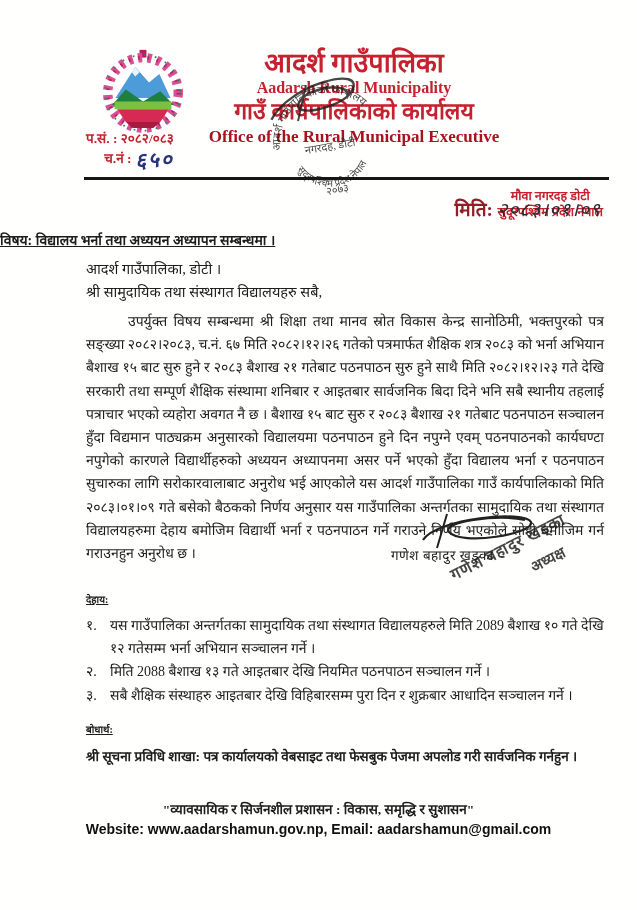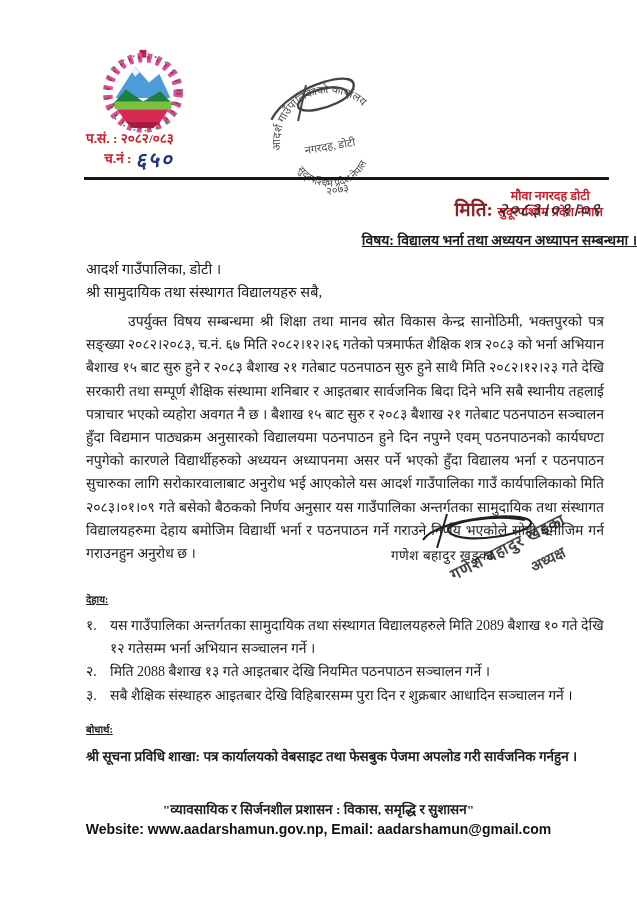--- a/index.html
+++ b/index.html
@@ -30,21 +30,21 @@
   .ref-right { position:absolute; right:34px; top:146px; text-align:center;margin-top:42px; }
   .ref-right div { font-size:12.5px; font-weight:700; color:#c6212f; line-height:16px; }
 
   .rule { position:absolute; left:84px; right:28px; top:177px; border-top:3px solid #161616; }
 
   .date-row { position:absolute; right:36px; top:196px; font-size:19px;text-align:right; }
   .date-label { color:#8f1f28; font-weight:700; }
   .date-value { color:#2a2a33; font-style:italic; letter-spacing:1px; }
 
   
-  .subject { position:absolute; left:0; right:0; top:230px; text-align:right; }
+  .subject { position:absolute; left:0; right:12px; top:230px; text-align:left; }
   .subject span { font-size:14px; font-weight:700; text-decoration:underline; }
   .salutation { position:absolute; left:86px; top:258px; font-size:14.5px; line-height:23px; }
 
   
   .body-par {
     position:absolute; left:86px; right:33px; top:310px;
     font-size:14px; line-height:23.2px; text-align:justify; text-indent:42px;
   }
 
   
@@ -90,20 +90,26 @@
       <circle cx="50" cy="54" r="33" fill="#ffffff"></circle>
       <polygon points="18,60 41,24 57,42 69,32 82,60" fill="#4d9bd8"></polygon>
       <polygon points="37,30 41,24 46,30 41,35" fill="#eaf4fc"></polygon>
       <polygon points="14,68 30,50 50,64 70,52 86,68" fill="#1e7f3e"></polygon>
       <rect x="17" y="64" width="66" height="9" fill="#7ac142"></rect>
       <polygon points="20,73 80,73 70,88 30,88" fill="#d62a55"></polygon>
       <polygon points="30,88 70,88 62,95 38,95" fill="#a51c3e"></polygon>
     </svg>
   </div>
 
+  <div class="header-center">
+    <div class="np-title">आदर्श गाउँपालिका</div>
+    <div class="en-title">Aadarsh Rural Municipality</div>
+    <div class="np-office">गाउँ कार्यपालिकाको कार्यालय</div>
+    <div class="en-office">Office of the Rural Municipal Executive</div>
+  </div>
 
   <div class="header-stamp">
     <svg class="stamp-ink" viewBox="0 0 142 142" width="142" height="142" aria-hidden="true">
       <defs>
         <path id="arcTop" d="M 24,86 A 49,49 0 1 1 118,86"></path>
         <path id="arcBot" d="M 34,92 A 40,40 0 0 0 108,92"></path>
       </defs>
       <g transform="rotate(-10 71 71)">
         <path d="M18,40 C42,8 122,2 102,26 C88,42 32,42 50,26 C62,14 106,16 96,32" fill="none" stroke="#1c1c1c" stroke-width="2.4"></path>
         <path d="M58,12 L44,46" fill="none" stroke="#1c1c1c" stroke-width="2"></path>

